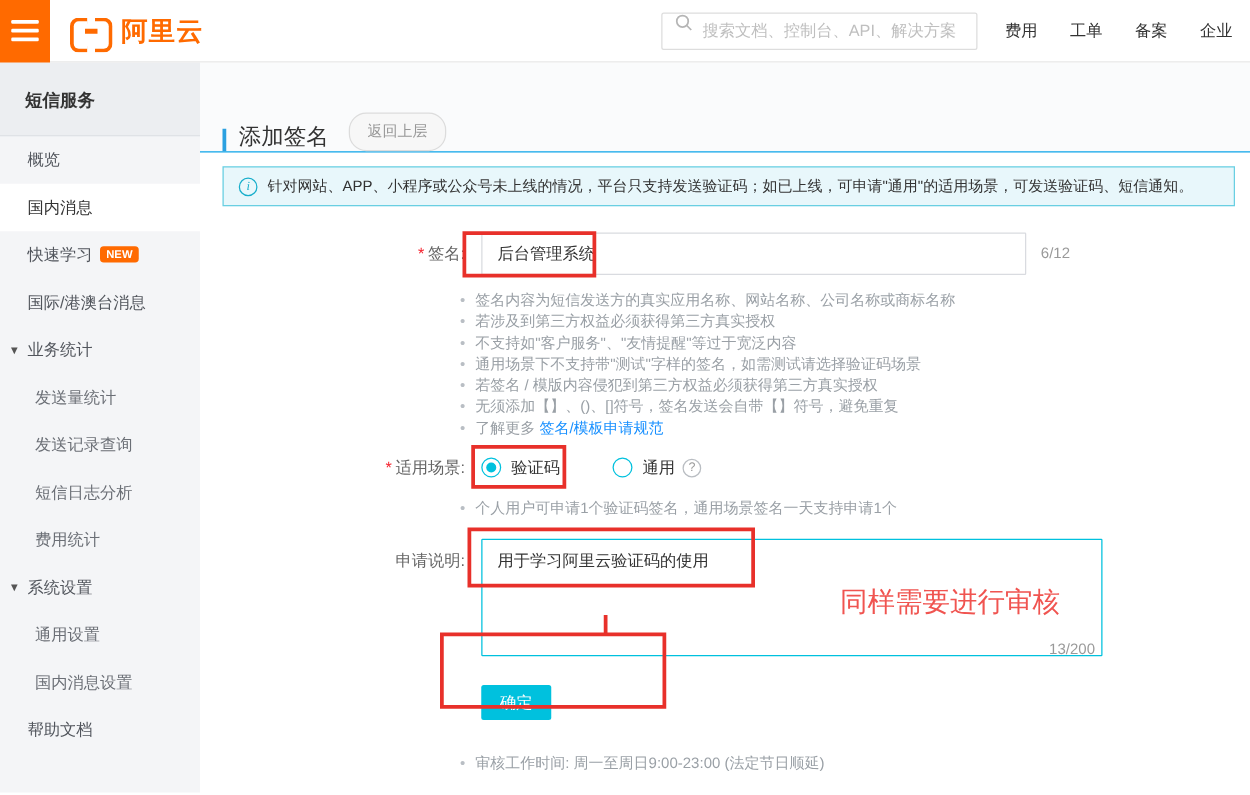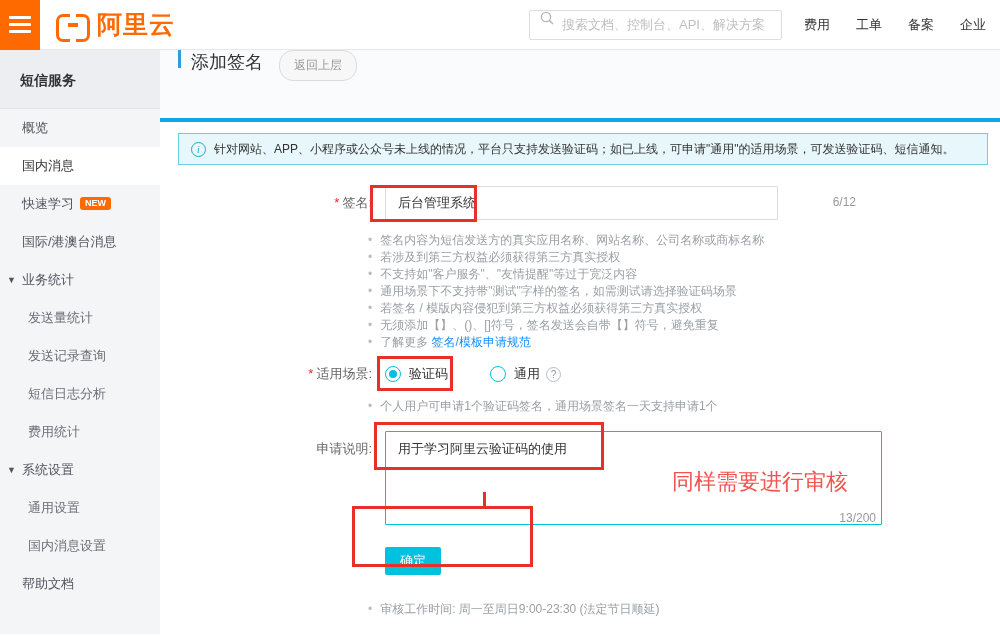--- a/index.html
+++ b/index.html
@@ -12,21 +12,21 @@
   .burger { width:40px; height:50px; background:#ff6a00; display:flex; flex-direction:column;
     justify-content:center; align-items:center; gap:4px; cursor:pointer; }
   .burger i { width:22px; height:3px; background:#fff; border-radius:1px; }
   .logo { display:flex; align-items:center; margin-left:16px; }
   .logo-mark { position:relative; width:34px; height:22px; margin-right:7px; }
   .logo-mark::before, .logo-mark::after { content:""; position:absolute; top:0; width:11px; height:22px;
     border:3px solid #ff6a00; }
   .logo-mark::before { left:0; border-right:none; border-radius:7px 0 0 7px; }
   .logo-mark::after { right:0; border-left:none; border-radius:0 7px 7px 0; }
   .logo-dash { position:absolute; left:12px; top:9px; width:10px; height:4px; background:#ff6a00; }
-  .logo-text { color:#ff6a00; font-size:25px; font-weight:bold; letter-spacing:1px; }
+  .logo-text { color:#ff6a00; font-size:21px; font-weight:bold; letter-spacing:1px; }
   .search { margin-left:auto; width:253px; height:30px; border:1px solid #ddd; border-radius:2px;
     display:flex; padding:0 10px; }
   .search svg { flex:none; margin-right:8px; }
   .search input { border:none; outline:none; width:100%; font-size:13px; color:#555;
     font-family:inherit; background:transparent; }
   .search input::placeholder { color:#bfbfbf; }
   .topmenu { display:flex; gap:26px; margin:0 14px 0 22px; }
   .topmenu span { font-size:13px; color:#333; cursor:pointer; white-space:nowrap; }
 
   
@@ -36,41 +36,41 @@
   .nav-item { position:relative; height:38px; line-height:38px; font-size:13px; color:#51555c;
     padding-left:22px; cursor:pointer; white-space:nowrap; }
   .nav-item.child { padding-left:28px; color:#6b6f76; }
   .nav-item.selected { background:#fff; color:#333; }
   .caret { position:absolute; left:7px; top:0; font-size:9px; color:#555; }
   .badge-new { display:inline-block; background:#ff6a00; color:#fff; font-size:9px; font-weight:bold;
     padding:2px 5px; border-radius:3px; margin-left:6px; vertical-align:2px; line-height:1; }
 
   
   .main { position:absolute; left:160px; top:50px; width:840px; height:586px; background:#fff; }
-  .page-head { height:72px; background:#fafbfc; border-bottom:4px solid #0ea5e9;
-    display:flex; align-items:flex-start; padding-left:18px; }
+  .page-head { height:72px; background:#fafbfc; border-bottom:1px solid #0ea5e9;
+    display:flex; align-items:flex-end; padding-left:18px; }
   .tbar { width:3px; height:18px; background:#2ba0e0; margin-right:10px; }
   .page-title { font-size:18px; color:#333; }
   .back-btn { margin-left:16px; font-size:12px; color:#979797; background:#f7f7f7;
     border:1px solid #dcdcdc; border-radius:14px; padding:6px 14px; cursor:pointer; font-family:inherit; }
 
   .banner { margin:11px 12px 0 18px; height:32px; background:#e8f7fb; border:1px solid #69cfe2;
     display:flex; align-items:center; padding:0 12px; }
   .info-icon { flex:none; width:15px; height:15px; border:1px solid #17aecb; border-radius:50%;
     color:#17aecb; font-size:10px; line-height:13px; text-align:center; font-style:italic;
     font-family:"Liberation Serif",serif; margin-right:8px; }
   .banner-text { font-size:12px; color:#333; white-space:nowrap; overflow:hidden; }
 
   .form { padding-top:21px; }
   .frow { display:flex; }
   .flabel { width:212px; text-align:right; font-size:13px; color:#666; flex:none; }
   .req { color:#f5222d; margin-right:3px; }
   .row-sig .flabel { line-height:34px; }
   .sig-input-wrap { position:relative; margin-left:13px; width:483px; }
-  .sig-input { width:393px; height:34px; border:1px solid #d9dbe0; border-radius:1px;
+  .sig-input { width:436px; height:34px; border:1px solid #d9dbe0; border-radius:1px;
     padding:0 48px 0 12px; font-size:13px; color:#333; font-family:inherit; outline:none; }
   .sig-counter { position:absolute; right:12px; top:9px; font-size:12px; color:#999; }
 
   ul.rules { list-style:none; margin:12px 0 0 208px; }
   ul.rules li { font-size:12px; color:#9aa0a6; line-height:17px; }
   ul.rules li::before { content:"•"; color:#b9bec4; margin-right:8px; }
   a.rule-link { color:#1890ff; text-decoration:none; cursor:pointer; }
 
   .row-scene { margin-top:12px; align-items:center; }
   .row-scene .flabel { line-height:22px; }
@@ -228,21 +228,21 @@
         <textarea class="desc-area" style="">用于学习阿里云验证码的使用</textarea>
         <span class="desc-counter">13/200</span>
       </div>
     </div>
 
     <div class="row-submit">
       <button class="submit-btn">确定</button>
     </div>
 
     <ul class="footnotes">
-      <li>审核工作时间: 周一至周日9:00-23:30 (法定节日顺延)</li>
+      <li>审核工作时间: 周一至周日9:00-23:00 (法定节日顺延)</li>
     </ul>
   </div>
 
   <div class="ann ann-box1"></div>
   <div class="ann ann-box2"></div>
   <div class="ann ann-box3"></div>
   <div class="ann ann-box4"></div>
   <div class="ann-tail"></div>
   <div class="ann-text">同样需要进行审核</div>
 </div>

